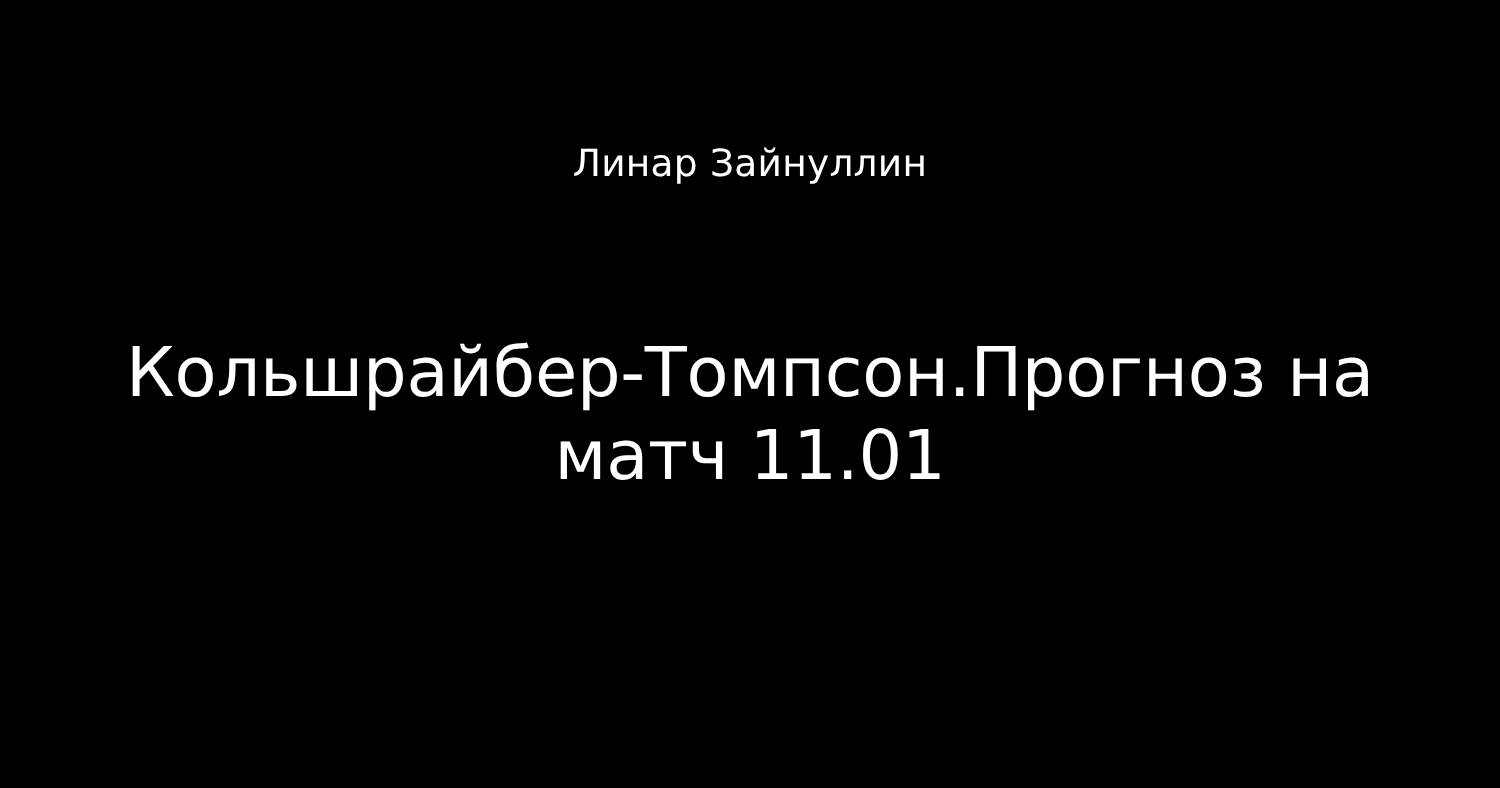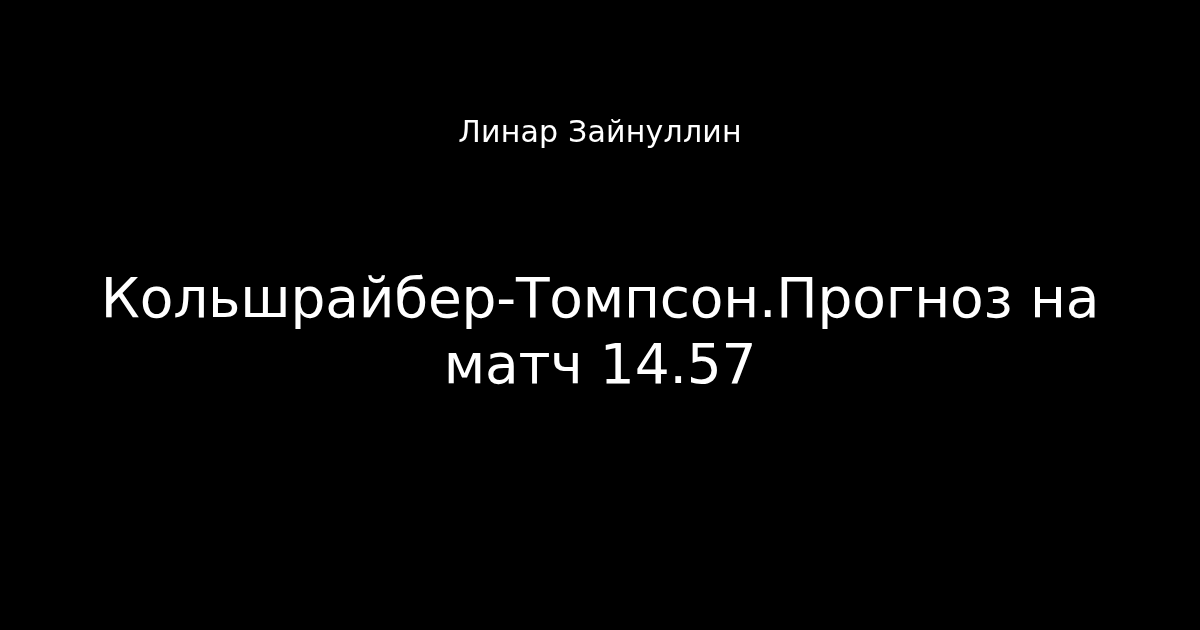--- a/index.html
+++ b/index.html
@@ -49,15 +49,15 @@
     font-variant-numeric: oldstyle-nums;
   }
 </style>
 </head>
 <body>
 
 <div id="card">
 
   <div id="author">Линар Зайнуллин</div>
 
-  <h1 id="title">Кольшрайбер-Томпсон.Прогноз на матч 14.57</h1>
+  <h1 id="title">Кольшрайбер-Томпсон.Прогноз на матч 11.01</h1>
 
 </div>
 
 </body></html>

